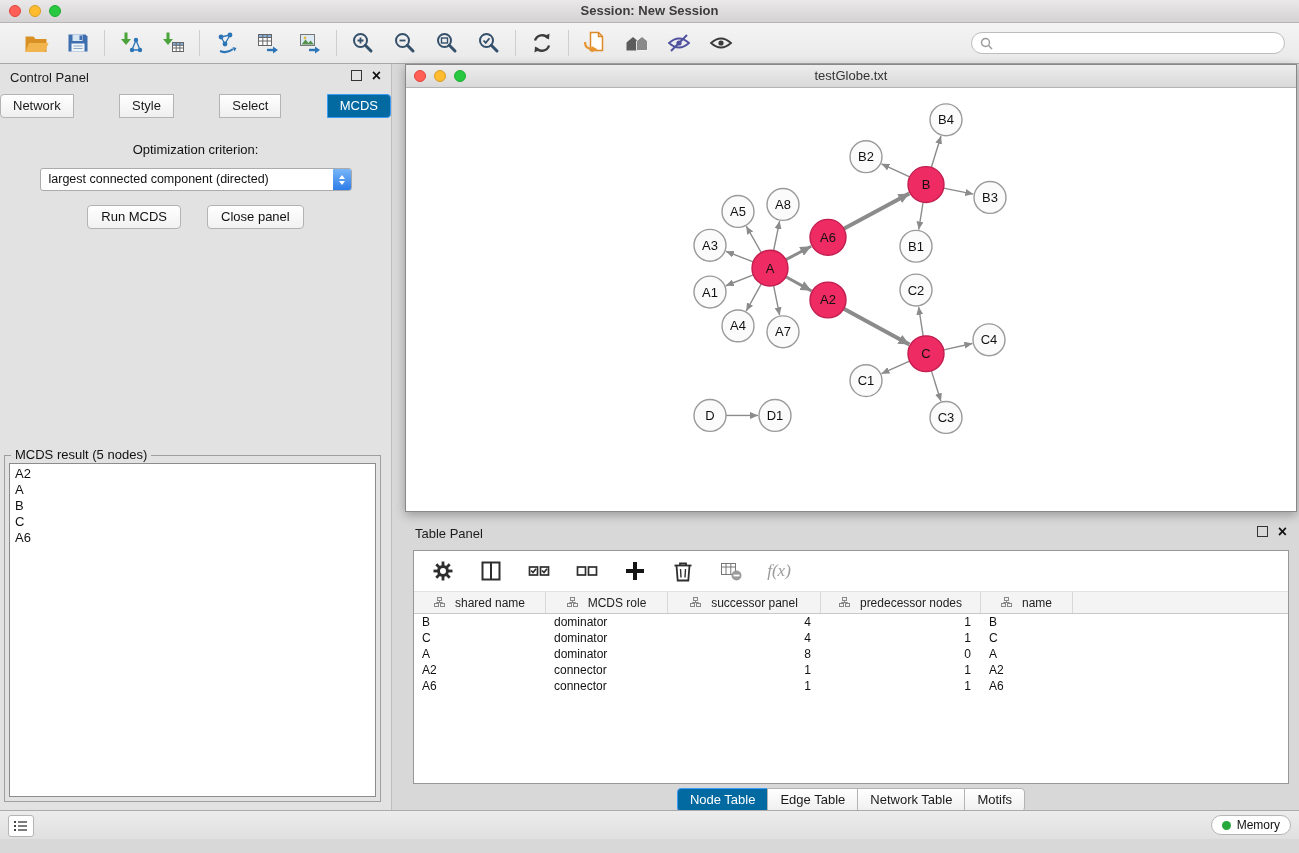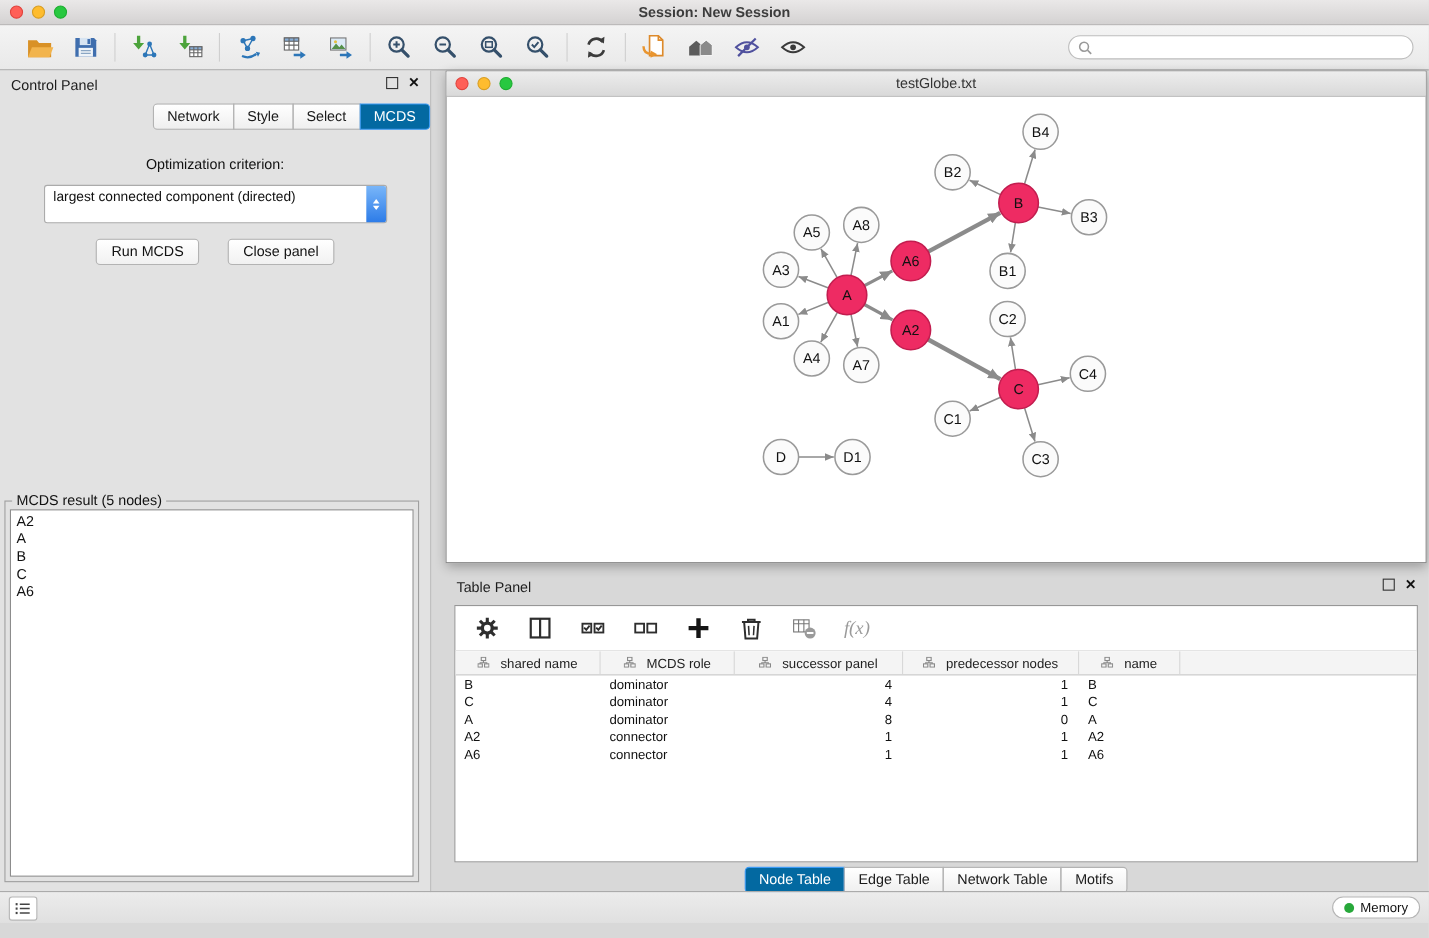--- a/index.html
+++ b/index.html
@@ -34,29 +34,29 @@
 
   
   .control-panel { position:absolute; left:0; top:0; width:392px; height:100%;
                    background:#e2e2e2; border-right:1px solid #bdbdbd; box-sizing:border-box; }
   .panel-header { height:26px; position:relative; }
   .panel-title { position:absolute; left:10px; top:6px; font-size:13px; color:#1c1c1c; }
   .panel-controls { position:absolute; right:10px; top:6px; display:flex; gap:10px; align-items:center; }
   .float-icon { width:9px; height:9px; border:1.5px solid #333; display:inline-block; }
   .close-icon { font-size:16px; font-weight:bold; color:#111; line-height:11px; }
 
-  .seg-tabs { display:flex; justify-content:flex-end; margin-top:4px; }
+  .seg-tabs { display:flex; justify-content:space-between; margin-top:4px; }
   .seg-tab { border:1px solid #b3b3b3; margin-left:-1px; background:linear-gradient(#ffffff,#efefef);
              padding:3px 12px 4px; font-size:13px; color:#1a1a1a; white-space:nowrap; }
   .seg-tab:first-child { border-top-left-radius:4px; border-bottom-left-radius:4px; margin-left:0; }
   .seg-tab:last-child { border-top-right-radius:4px; border-bottom-right-radius:4px; }
   .seg-tab.active { background:#0369a1; border-color:#3d9bf5; color:#fff; }
 
   .opt-label { text-align:center; font-size:13px; margin-top:24px; color:#111; }
-  .dropdown { position:relative; width:312px; height:35px; margin:11px auto 0; background:#fff;
+  .dropdown { position:relative; width:312px; height:23px; margin:11px auto 0; background:#fff;
               border:1px solid #ababab; border-radius:3px; box-sizing:border-box; }
   .dropdown-text { position:absolute; left:8px; right:22px; top:0; line-height:21px; font-size:12.5px;
                    color:#111; white-space:nowrap; overflow:hidden; }
   .dropdown-stepper { position:absolute; right:0; top:0; bottom:0; width:18px;
                       background:linear-gradient(#79b6f9,#2d7ce8); border-radius:0 2px 2px 0;
                       display:flex; flex-direction:column; align-items:center; justify-content:center; gap:2px; }
   .tri-up { width:0; height:0; border-left:3.5px solid transparent; border-right:3.5px solid transparent;
             border-bottom:4px solid #fff; }
   .tri-down { width:0; height:0; border-left:3.5px solid transparent; border-right:3.5px solid transparent;
               border-top:4px solid #fff; }

